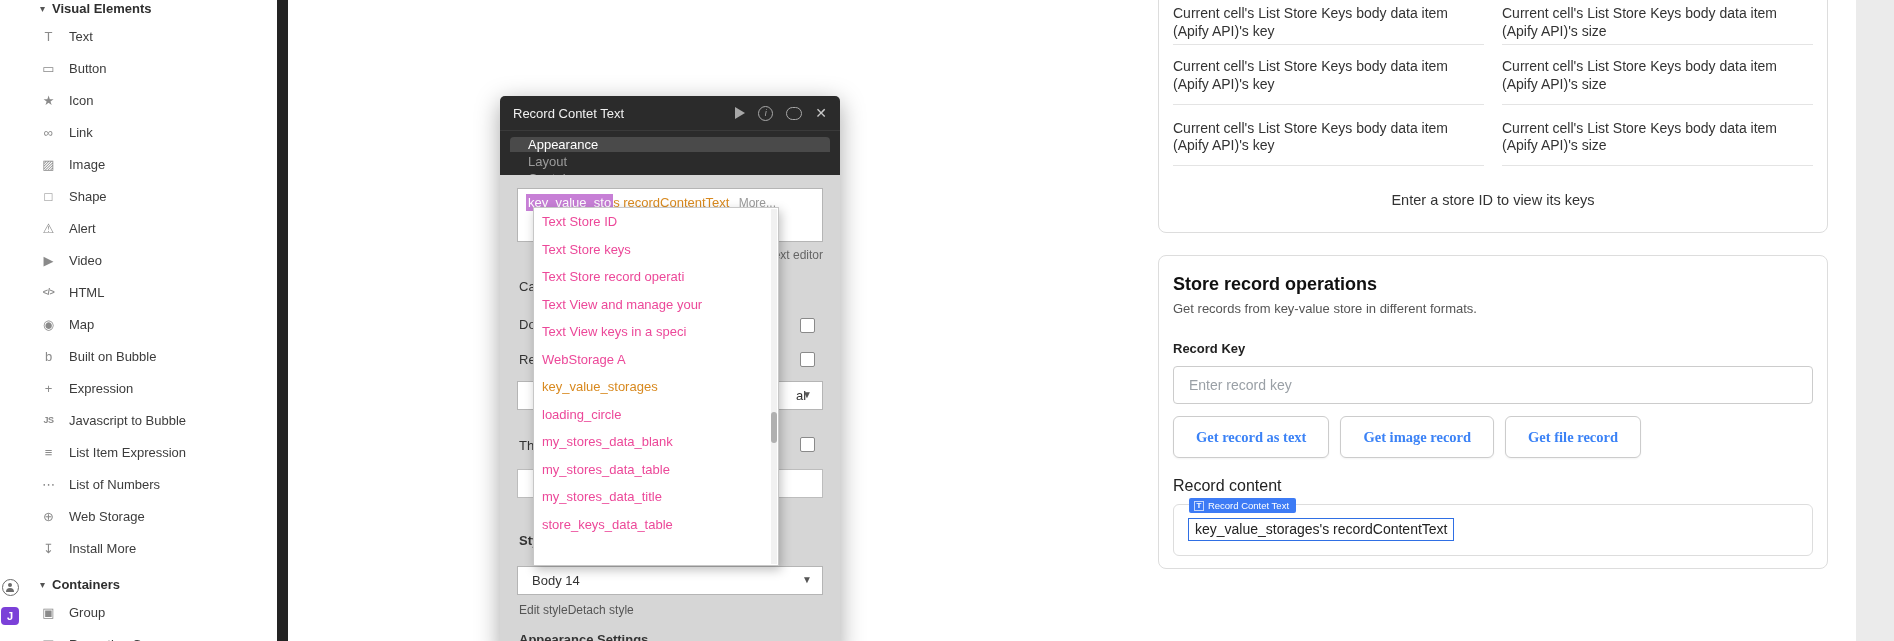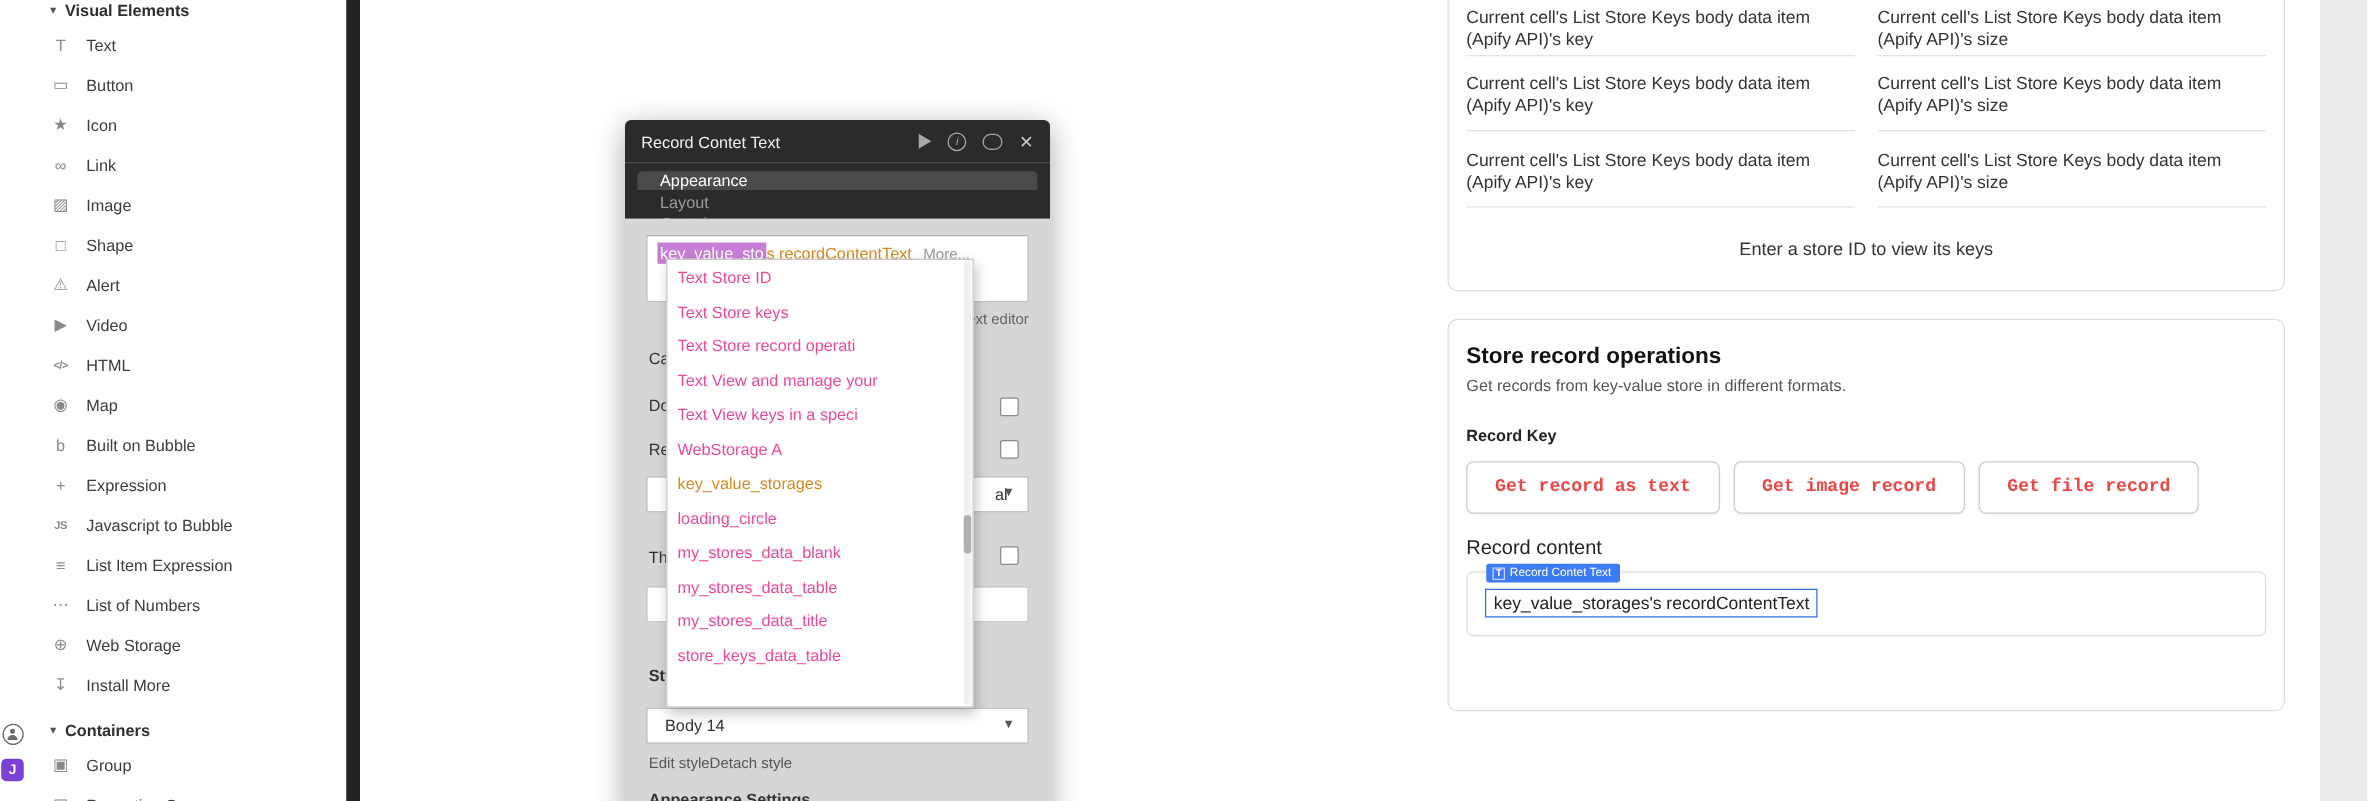--- a/index.html
+++ b/index.html
@@ -44,21 +44,21 @@
   .ops-box{position:absolute;left:870px;top:255px;width:670px;height:314px;background:#fff;
     border:1px solid #ddd;border-radius:8px;box-sizing:border-box;padding:18px 14px 0;z-index:2;}
   .ops-title{font-size:18px;font-weight:bold;color:#111;line-height:21px;}
   .ops-subtitle{font-size:13px;color:#555;margin-top:6px;line-height:16px;}
   .ops-key-label{font-size:13px;font-weight:bold;color:#222;margin-top:24px;line-height:16px;}
   .ops-input{margin-top:9px;height:38px;width:100%;box-sizing:border-box;border:1px solid #ccc;
     border-radius:4px;padding:0 15px;font-size:14px;color:#333;font-family:inherit;background:#fff;}
   .ops-input::placeholder{color:#9aa0a6;}
   .ops-buttons{margin-top:12px;display:flex;gap:11px;}
   .ops-btn{height:42px;padding:0 22px;background:#fff;border:1px solid #ccc;border-radius:6px;
-    font-size:14.5px;font-weight:600;color:#ef4444;font-family:Liberation Mono, monospace;box-shadow:0 1px 2px rgba(0,0,0,.05);cursor:pointer;}
+    font-size:14.5px;font-weight:600;color:#3b82f6;font-family:Liberation Serif, serif;box-shadow:0 1px 2px rgba(0,0,0,.05);cursor:pointer;}
   .ops-rc-label{margin-top:18px;font-size:16px;font-weight:500;color:#222;line-height:20px;}
   .rc-wrap{position:relative;margin-top:8px;height:50px;border:1px solid #ddd;border-radius:6px;}
   .rc-badge{position:absolute;top:-7px;left:15px;background:#3d7bf5;color:#fff;font-size:9.5px;
     padding:2px 7px 2px 5px;border-radius:2px;display:flex;align-items:center;gap:4px;line-height:11px;}
   .rc-badge .t{font-size:8px;font-weight:bold;border:1px solid rgba(255,255,255,.7);padding:0 1.5px;line-height:8px;}
   .rc-selected{position:absolute;top:13px;left:14px;border:1.5px solid #2f6fe4;background:#fff;
     padding:2px 6px 3px;font-size:14px;color:#222;white-space:nowrap;}
 
   
   .panel{position:absolute;left:500px;top:96px;width:340px;height:560px;z-index:10;
@@ -132,20 +132,21 @@
             <div class="keys-cell">Current cell's List Store Keys body data item (Apify API)'s size</div>
           </div>
         </div>
       <div class="keys-empty">Enter a store ID to view its keys</div>
     </div>
 
     <div class="ops-box">
       <div class="ops-title">Store record operations</div>
       <div class="ops-subtitle">Get records from key-value store in different formats.</div>
       <div class="ops-key-label">Record Key</div>
+      <input class="ops-input" placeholder="Enter record key" style="">
       <div class="ops-buttons">
           <button class="ops-btn">Get record as text</button>
           <button class="ops-btn">Get image record</button>
           <button class="ops-btn">Get file record</button>
         </div>
       <div class="ops-rc-label">Record content</div>
       <div class="rc-wrap">
         <div class="rc-badge">
           <span class="t">T</span>
           <span>Record Contet Text</span>

